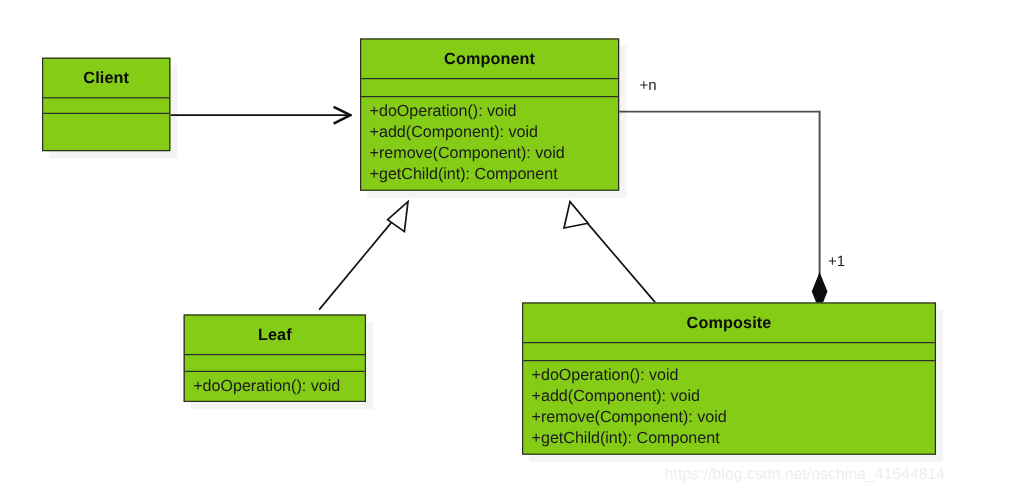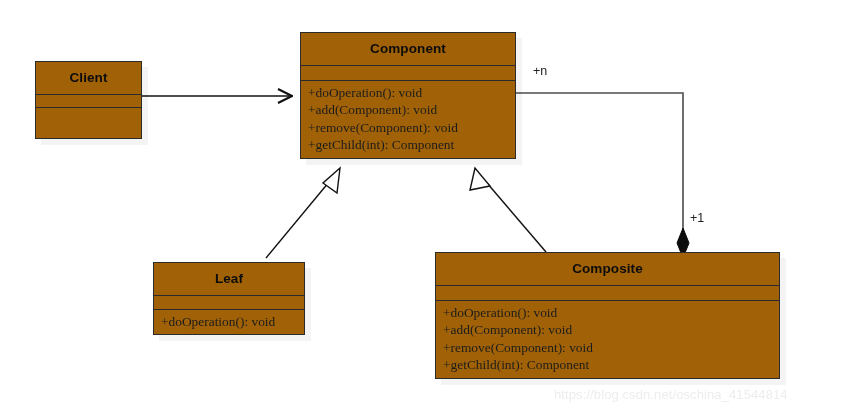--- a/index.html
+++ b/index.html
@@ -22,21 +22,21 @@
     left: 0;
     top: 0;
     width: 847px;
     height: 412px;
   }
 
   
   .uml-class {
     position: absolute;
     box-sizing: border-box;
-    background: #a16207;
+    background: #84cc16;
     border: 1.6px solid #2b2b2b;
     box-shadow: 6px 6px 0 0 rgba(0,0,0,0.045);
     z-index: 3;
   }
   .uml-name {
     box-sizing: border-box;
     text-align: center;
     font-weight: bold;
     font-size: 13.5px;
     color: #0c0c0c;
@@ -45,35 +45,34 @@
     line-height: 1;
     padding: 9px 4px 9px 4px;
   }
   .uml-attrs {
     box-sizing: border-box;
     border-bottom: 1.6px solid #2b2b2b;
   }
   .uml-ops {
     box-sizing: border-box;
     padding: 3px 0 4px 0;
-    font-family: Liberation Serif, serif;
   }
   .uml-ops .op {
     font-size: 13.4px;
     color: #1c1c1c;
     line-height: 17.6px;
     white-space: nowrap;
     padding-left: 7px;
   }
 
   
   #class-component { left: 300px; top: 32px;  width: 216px; }
   #class-component .uml-attrs { height: 15px; }
 
-  #class-client    { left: 35px;  top: 61px;  width: 107px; }
+  #class-client    { left: 35px;  top: 48px;  width: 107px; }
   #class-client .uml-attrs { height: 13px; }
   #class-client .uml-ops   { height: 30px; }
 
   #class-leaf      { left: 153px; top: 262px; width: 152px; }
   #class-leaf .uml-attrs { height: 14px; }
 
   #class-composite { left: 435px; top: 252px; width: 345px; }
   #class-composite .uml-attrs { height: 15px; }
 
   

